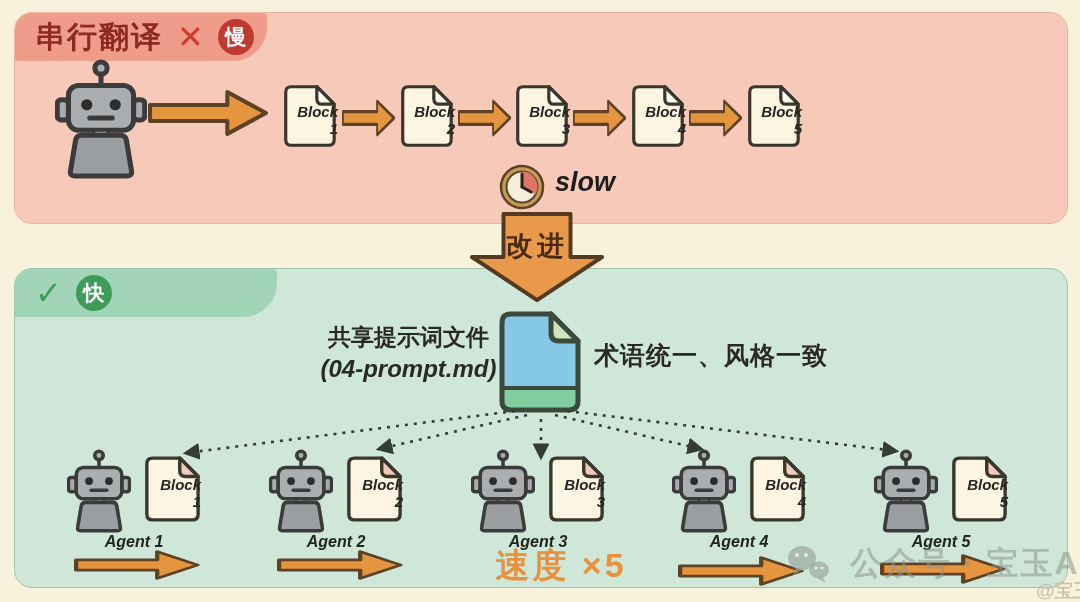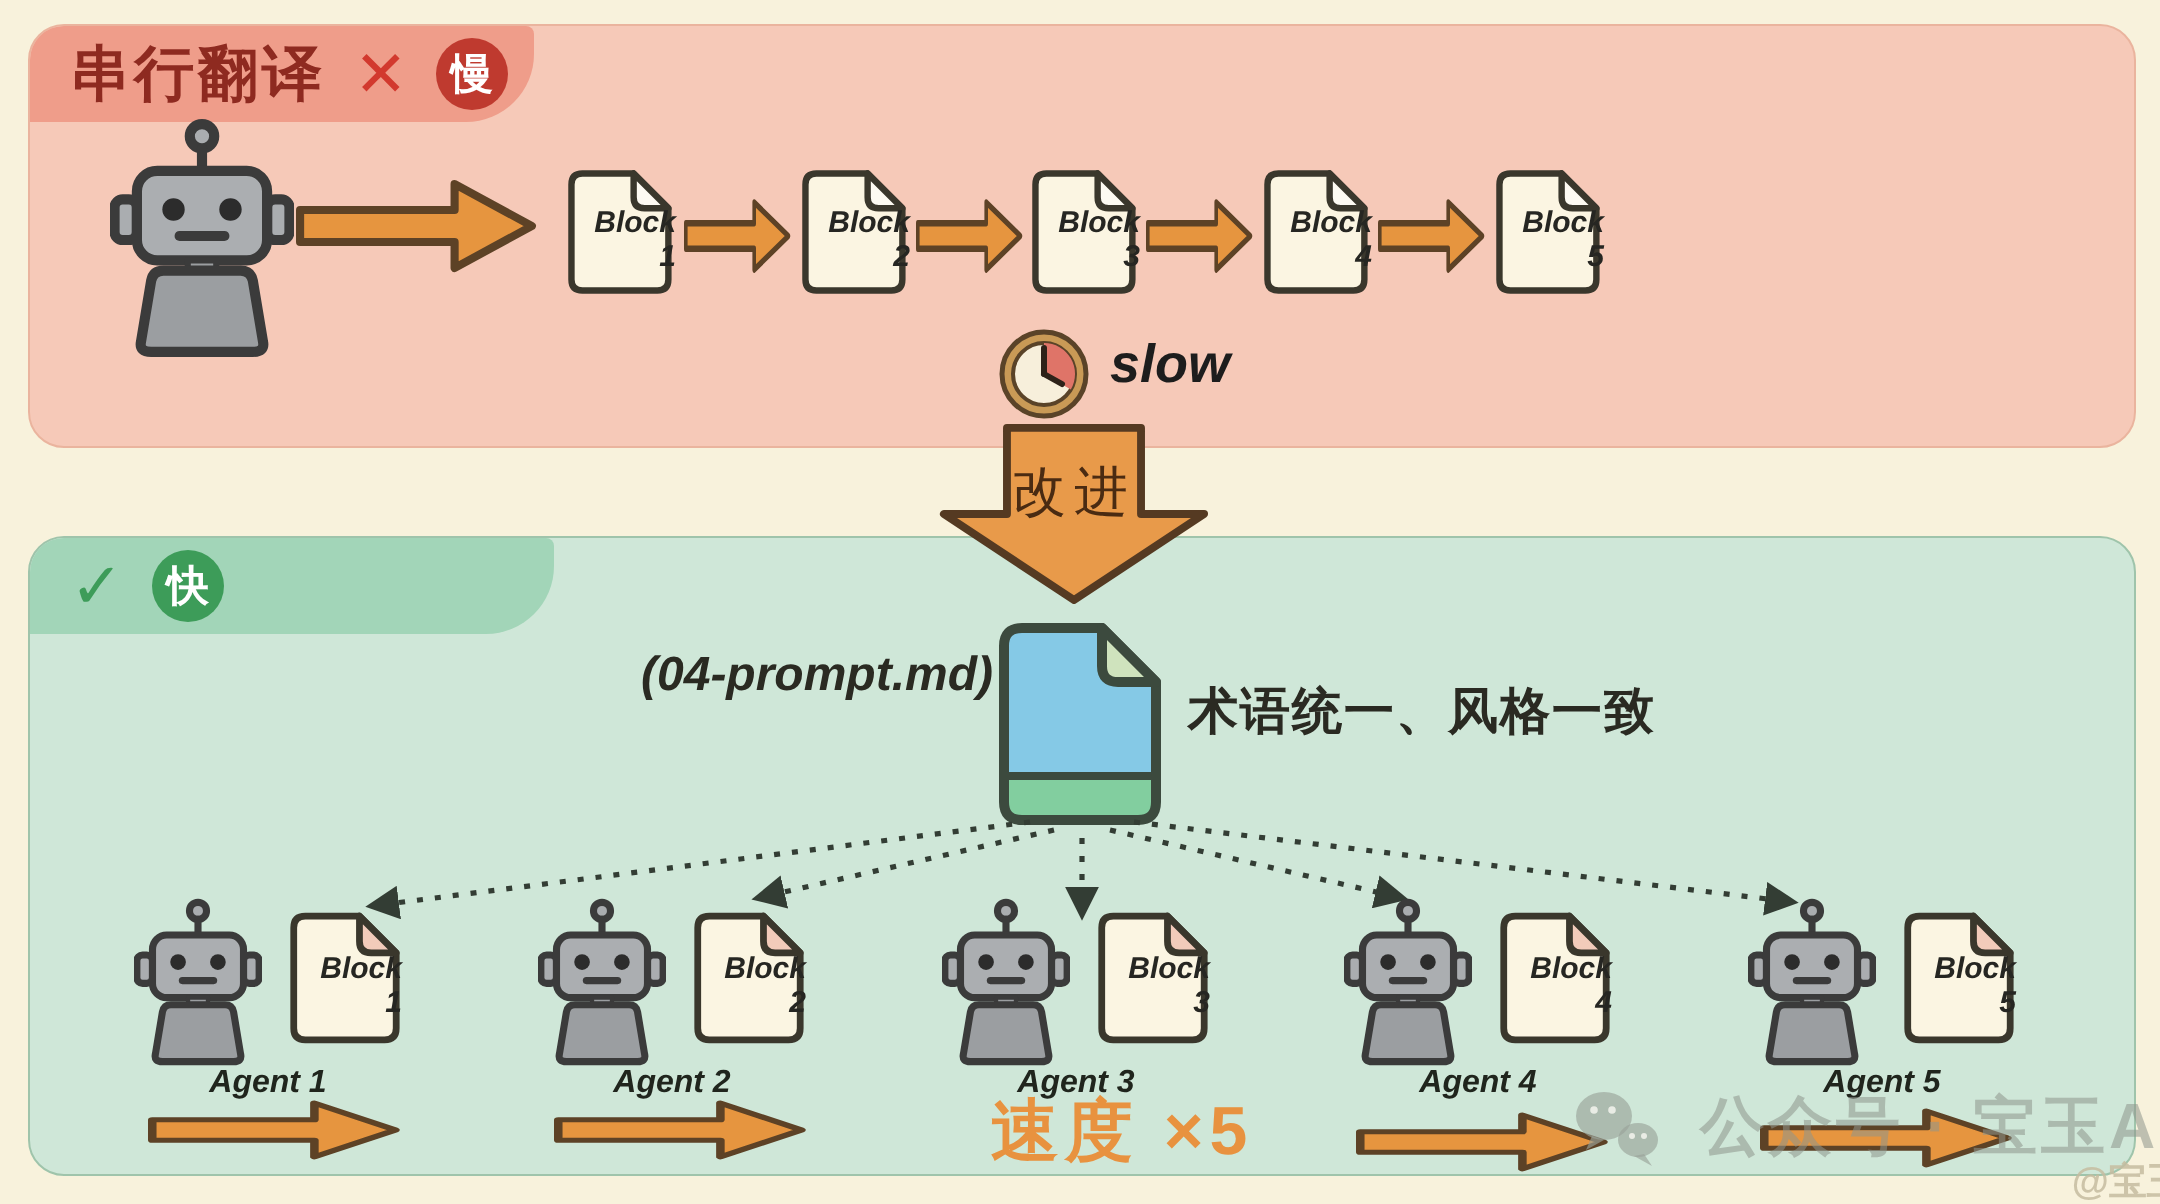--- a/index.html
+++ b/index.html
@@ -24,21 +24,21 @@
   .arr{position:absolute}
   .doc-box{position:absolute;width:57px;height:64px}
   .doc-svg{position:absolute;left:0;top:0;width:100%;height:100%}
   .doc-label{position:absolute;left:0;right:0;top:8px;bottom:0;display:flex;flex-direction:column;align-items:flex-end;justify-content:center;font-style:italic;font-weight:700;font-size:15px;line-height:1.15;color:#262622;text-align:center}
   .slow-label{position:absolute;font-style:italic;font-weight:700;font-size:27px;color:#1d1d1d}
   .bubble{position:absolute;left:832px;top:14px;width:196px;height:176px;border:3px dashed #3a3a35;border-radius:18px;background:#f6c9b8;box-sizing:border-box}
   .bubble-tail{position:absolute;left:-14px;top:78px;width:22px;height:22px;background:#f6c9b8;border-left:3px dashed #3a3a35;border-bottom:3px dashed #3a3a35;transform:rotate(45deg)}
   .bubble-text{margin-top:10px;text-align:center;font-size:20px;font-weight:800;color:#24241f;letter-spacing:1px}
   .improve{position:absolute;left:468px;top:212px;width:138px;height:90px;z-index:5}
   .improve svg{position:absolute;left:0;top:0;width:100%;height:100%}
-  .improve-label{position:absolute;left:0;width:138px;top:16px;text-align:center;font-size:27px;font-weight:400;color:#4a2b12;letter-spacing:4px}
+  .improve-label{position:absolute;left:0;width:138px;top:16px;text-align:center;font-size:27px;font-weight:700;color:#4a2b12;letter-spacing:4px}
   .prompt-label{position:absolute;display:flex;flex-direction:column;align-items:center;gap:2px;font-size:23px;font-weight:700;color:#2a2a22;line-height:1.25;text-align:center}
   .prompt-line2{font-style:italic;font-size:24px}
   .benefit{position:absolute;font-size:25px;font-weight:700;color:#2a2a22;letter-spacing:1px;white-space:nowrap}
   .dots{position:absolute}
   .agent{position:absolute;top:178px;width:150px;height:118px}
   .agent-robot{position:absolute;left:4px;top:2px;width:64px;height:84px}
   .agent-doc{left:80px;top:8px;width:58px;height:68px}
   .agent-label{position:absolute;left:0;top:86px;width:142px;text-align:center;font-style:italic;font-weight:700;font-size:16px;color:#20251d;white-space:nowrap}
   .speed{position:absolute;left:440px;top:274px;width:212px;text-align:center;font-size:34px;font-weight:800;color:#e8923f;letter-spacing:3px;white-space:nowrap}
   .watermark{position:absolute;left:786px;top:542px;display:flex;align-items:center;gap:20px;z-index:20}
@@ -177,20 +177,21 @@
     <span class="improve-label">改进</span>
   </div>
 
   <section class="panel parallel">
     <div class="tab parallel-tab">
       <span class="mark check-mark">✓</span>
       <span class="badge green">快</span>
     </div>
 
     <div class="prompt-label" style="left:296px;top:54px;width:195px">
+      <span>共享提示词文件</span>
       <span class="prompt-line2">(04-prompt.md)</span>
     </div>
 
     <svg class="abs" style="left:484px;top:42px;width:82px;height:102px" viewBox="0 0 82 102">
       <path d="M12 3 H52 L79 30 V90 Q79 99 70 99 H12 Q3 99 3 90 V12 Q3 3 12 3 Z" fill="#85c9e6"></path>
       <path d="M3 77 H79 V90 Q79 99 70 99 H12 Q3 99 3 90 Z" fill="#82ce9f"></path>
       <path d="M12 3 H52 L79 30 V90 Q79 99 70 99 H12 Q3 99 3 90 V12 Q3 3 12 3 Z" fill="none" stroke="#3c4a3e" stroke-width="5" stroke-linejoin="round"></path>
       <line x1="3" y1="77" x2="79" y2="77" stroke="#3c4a3e" stroke-width="4"></line>
       <path d="M52 3 V22 Q52 30 60 30 H79 Z" fill="#cfe3bd" stroke="#3c4a3e" stroke-width="5" stroke-linejoin="round"></path>
     </svg>

